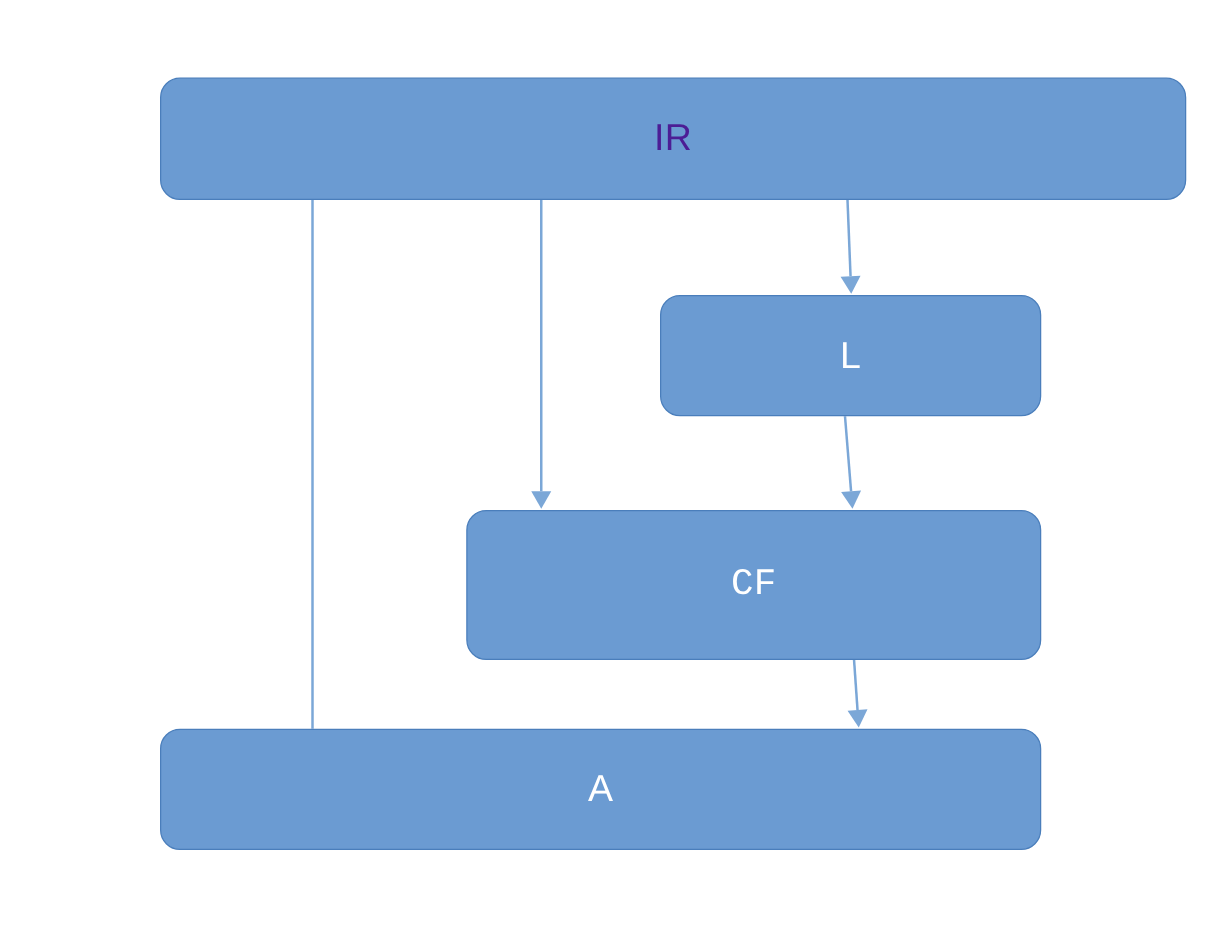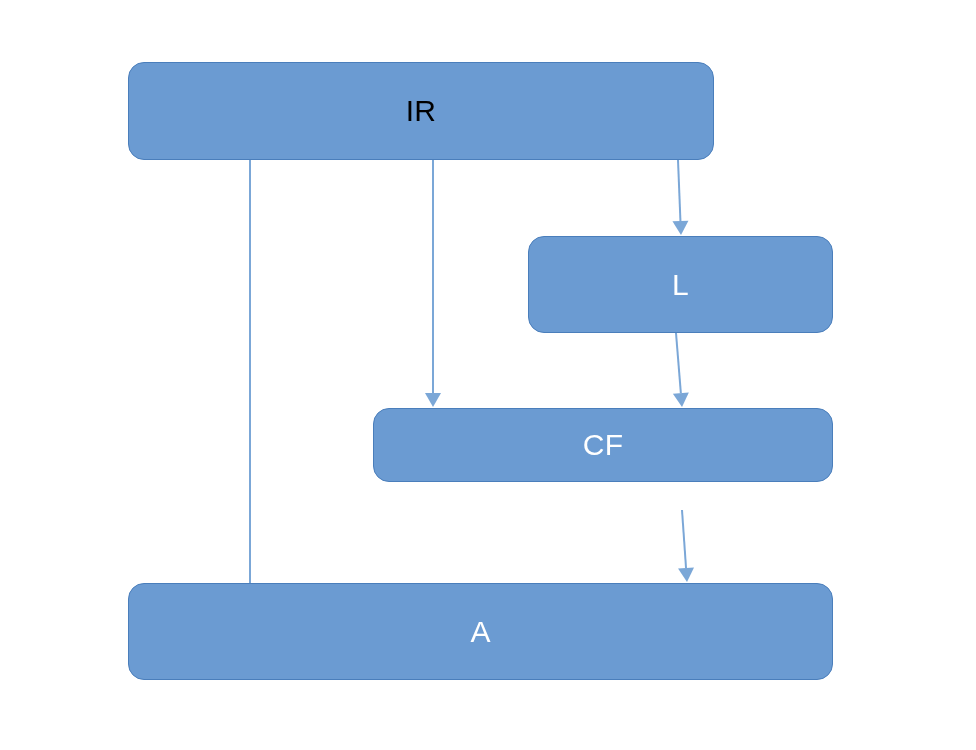--- a/index.html
+++ b/index.html
@@ -75,29 +75,29 @@
       <g>
         <line class="edge-line" x1="676" y1="333" x2="680.8685778372752" y2="393.0457933263945" stroke="#7BA7D7"></line>
         <polygon class="edge-head" points="682,407 672.8947454523578,393.69232027652293 688.8424102221926,392.3992663762661" fill="#7BA7D7"></polygon>
       </g>
       <g>
         <line class="edge-line" x1="682" y1="510" x2="686.0301136185036" y2="568.0336361064525" stroke="#7BA7D7"></line>
         <polygon class="edge-head" points="687,582 678.0493342507622,568.587856895879 694.010892986245,567.479415317026" fill="#7BA7D7"></polygon>
       </g>
     </svg>
 
-  <div class="node" id="node-IR" style="left: 128px; top: 62px; width: 586px; height: 98px; background: rgb(107, 155, 210); border-color: rgb(74, 126, 187); color: #000000;">
+  <div class="node" id="node-IR" style="left: 128px; top: 62px; width: 821px; height: 98px; background: rgb(107, 155, 210); border-color: rgb(74, 126, 187); color: #4c1d95;">
     <span class="node-label">IR</span>
   </div>
 
   <div class="node" id="node-L" style="left: 528px; top: 236px; width: 305px; height: 97px; background: rgb(107, 155, 210); border-color: rgb(74, 126, 187); color: rgb(255, 255, 255);">
     <span class="node-label">L</span>
   </div>
 
-  <div class="node" id="node-CF" style="left: 373px; top: 408px; width: 460px; height: 74px; background: rgb(107, 155, 210); border-color: rgb(74, 126, 187); color: rgb(255, 255, 255);">
+  <div class="node" id="node-CF" style="left: 373px; top: 408px; width: 460px; height: 120px; background: rgb(107, 155, 210); border-color: rgb(74, 126, 187); color: rgb(255, 255, 255); font-family: Liberation Mono, monospace;">
     <span class="node-label">CF</span>
   </div>
 
   <div class="node" id="node-A" style="left: 128px; top: 583px; width: 705px; height: 97px; background: rgb(107, 155, 210); border-color: rgb(74, 126, 187); color: rgb(255, 255, 255);">
     <span class="node-label">A</span>
   </div>
 
 </div>
 
 </body></html>

